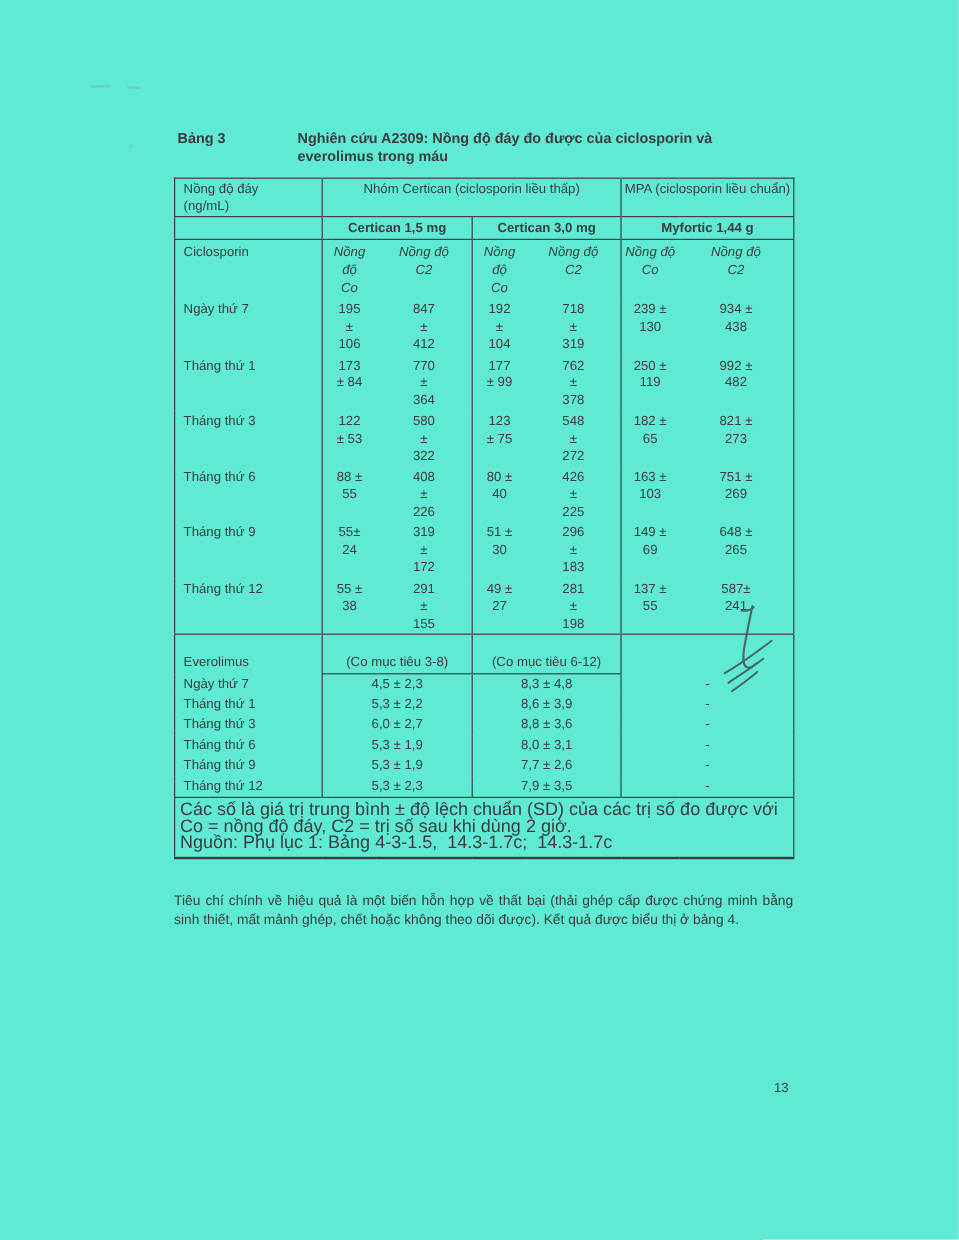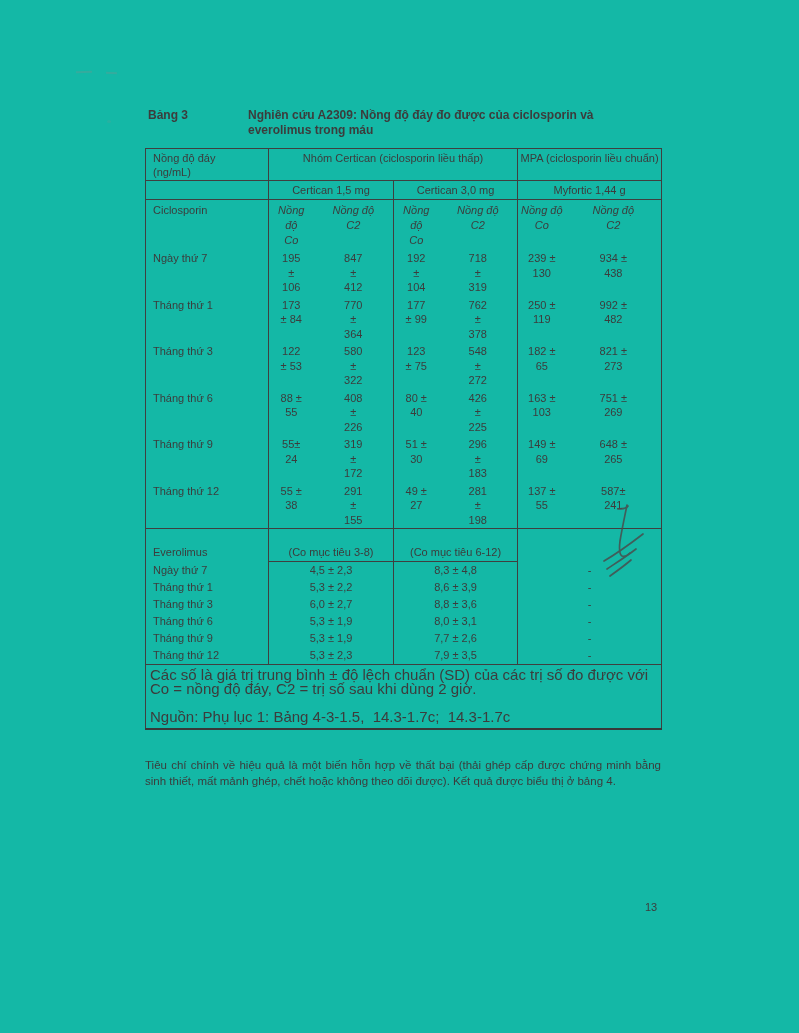--- a/index.html
+++ b/index.html
@@ -1,20 +1,20 @@
 <!DOCTYPE html>
 <html><head>
 <meta charset="utf-8">
 <style>
   * { margin:0; padding:0; box-sizing:border-box; }
   html,body { background:#e9e9e9; }
   .page {
     position:relative;
     width:799px; height:1033px;
-    background:#14b8a6;
+    background:#5eead4;
     font-family:"Liberation Sans", sans-serif;
     color:#3c3c3c;
     overflow:hidden;
   }
   
   .pencil { position:absolute; background:rgba(140,140,135,.28); }
   .pm1 { left:76px;  top:71px; width:16px; height:2px; transform:rotate(-2deg); }
   .pm2 { left:106px; top:72px; width:11px; height:2px; transform:rotate(3deg); }
   .pm3 { left:107px; top:120px; width:4px; height:3px; border-radius:50%; opacity:.6; }
 
@@ -35,28 +35,28 @@
   }
   table.t { border:1.4px solid #3f3f3f; border-bottom:2.4px solid #383838; }
   td { vertical-align:top; padding:1px 2px; }
   .pre { white-space:pre-line;margin-top:48px; }
   .ctr { text-align:center; }
   .lft { text-align:left; padding-left:7px; }
   .b   { font-weight:normal; }
   .bi  { font-weight:normal; font-style:italic; }
   .vl  { border-left:1.3px solid #3f3f3f; }
   tr.hdr1 td { border-bottom:1.3px solid #3f3f3f; height:30px; line-height:14px; padding-top:2px; }
-  tr.hdr2 td { border-bottom:1.3px solid #3f3f3f; height:19px; line-height:16px; }
+  tr.hdr2 td { border-bottom:1.3px solid #3f3f3f; height:19px; line-height:16px;font-weight:bold; }
   tr.hdr3 td { height:37px; line-height:15px; padding-top:3px; }
   tr.drow td { height:44px; line-height:14.5px; padding-top:2px; }
   tr.erowh td { border-top:1.3px solid #3f3f3f; height:26px; line-height:15px; padding-top:16px; }
   tr.erowh td.tgt { border-bottom:1.2px solid #3f3f3f; }
   tr.erow td { height:16px; line-height:15px; }
   tr.fnote td { border-top:1.3px solid #3f3f3f; padding:3px 4px 4px 4px; font-size:15px; line-height:13.5px; }
-  .src { margin-top:15px; }
+  .src { margin-top:1px; }
 
   .bodytext {
     margin-top:27px; width:516px;
     font-size:11.5px; line-height:16px;
     text-align:justify; color:#3c3c3c;
   }
 
   .pagenum { position:absolute; left:645px; top:901px; font-size:11px; }
 
   .sig { position:absolute; left:594px; top:499px; z-index:3; }

